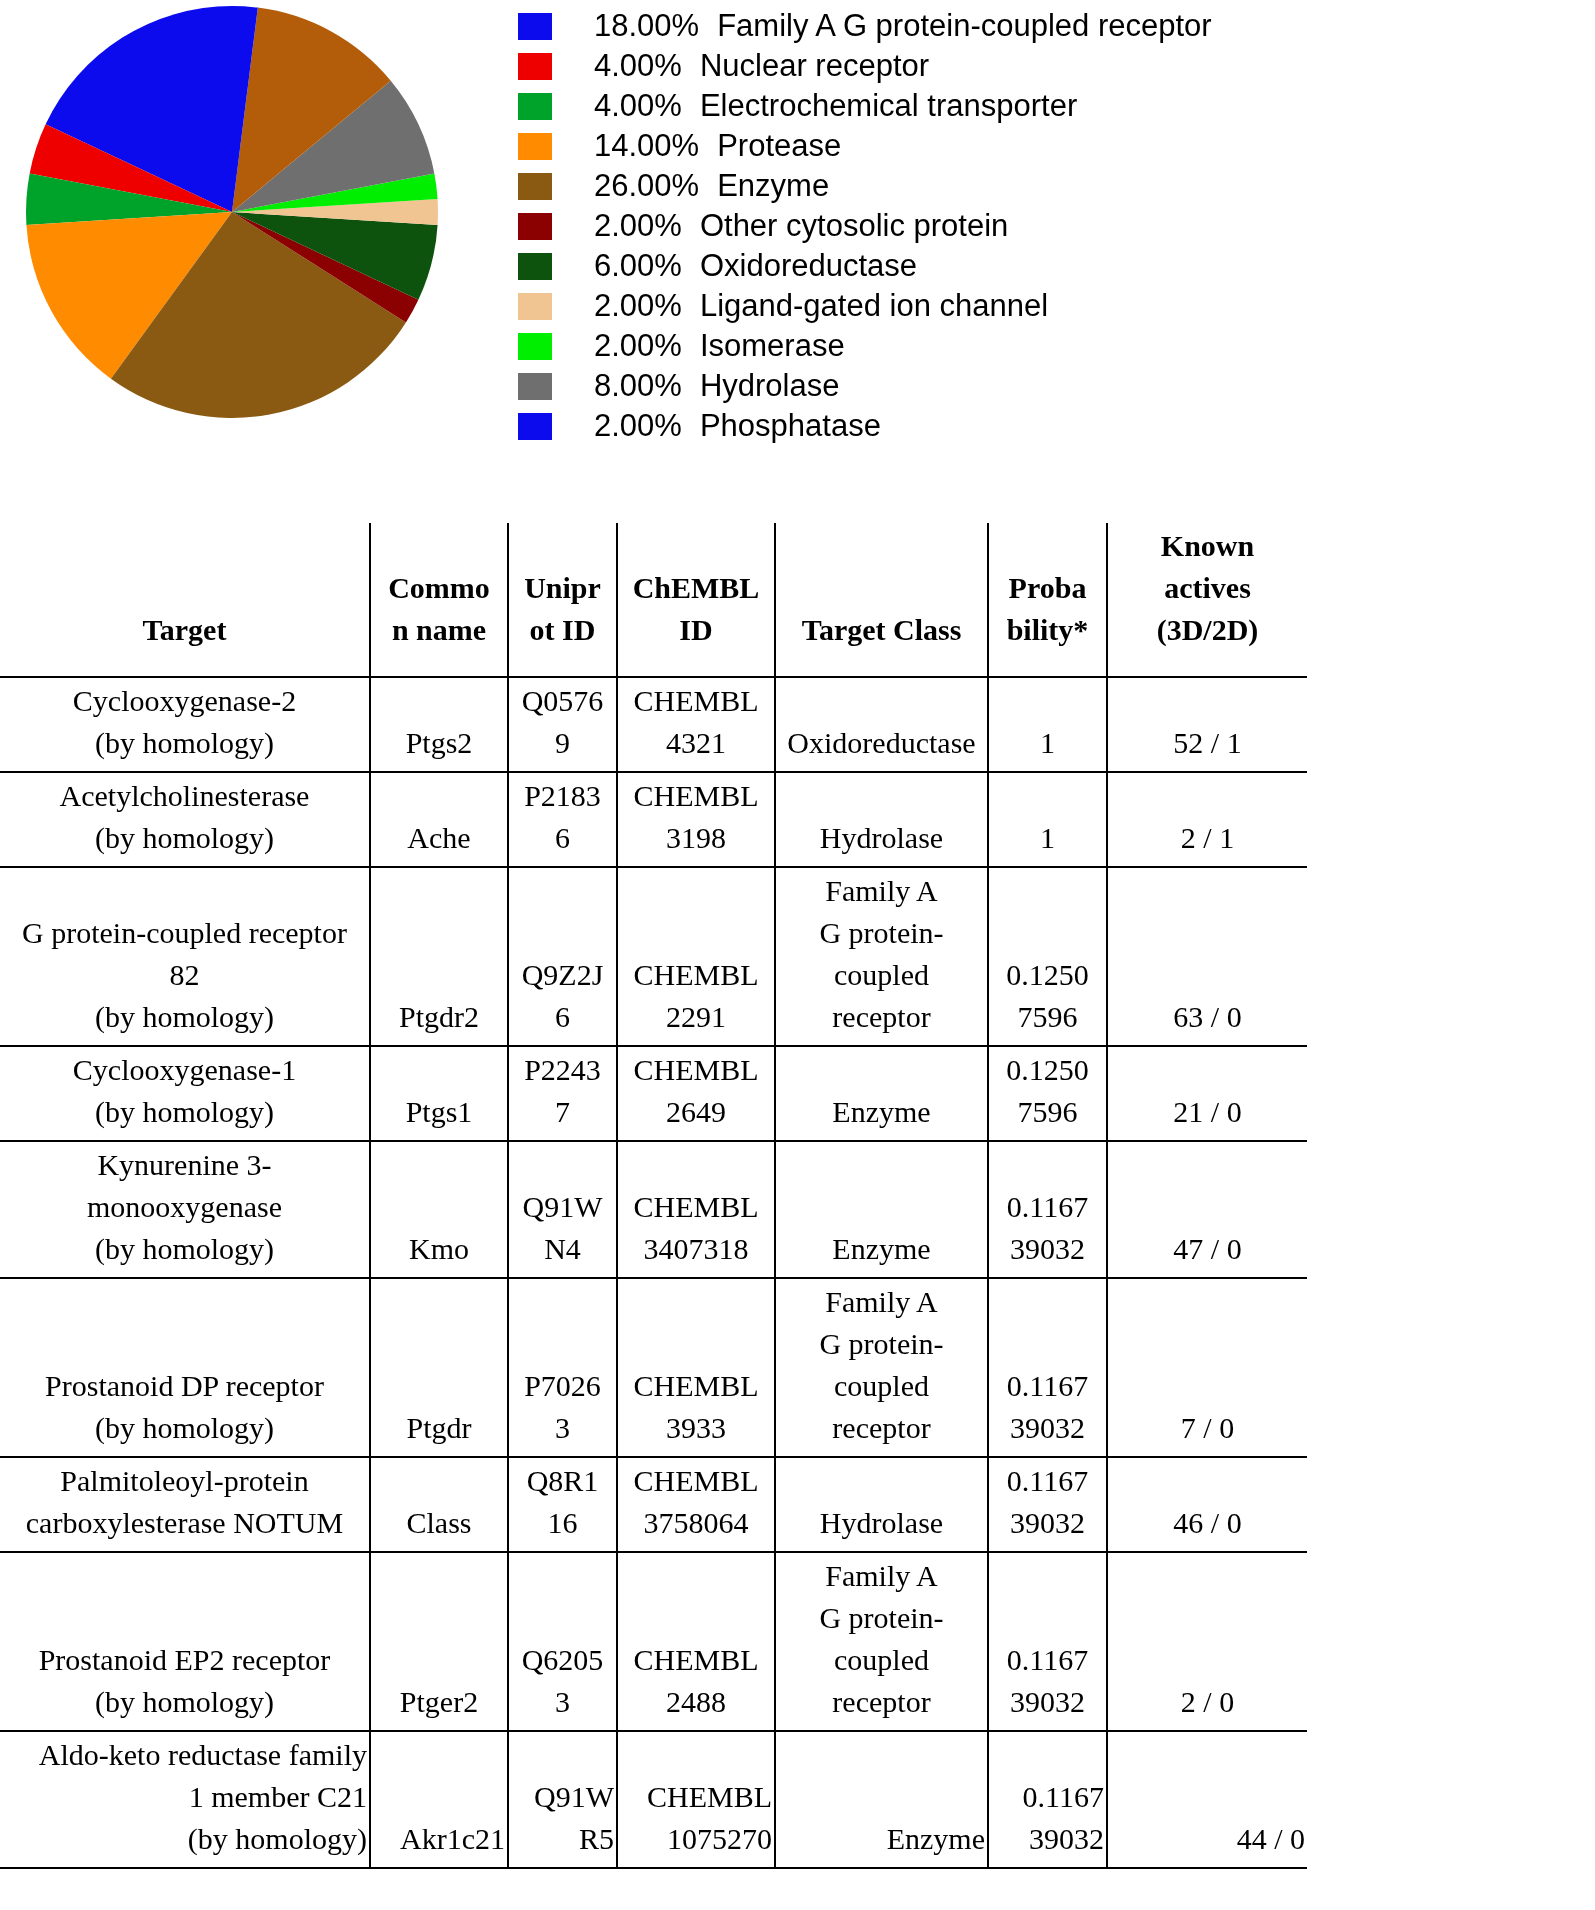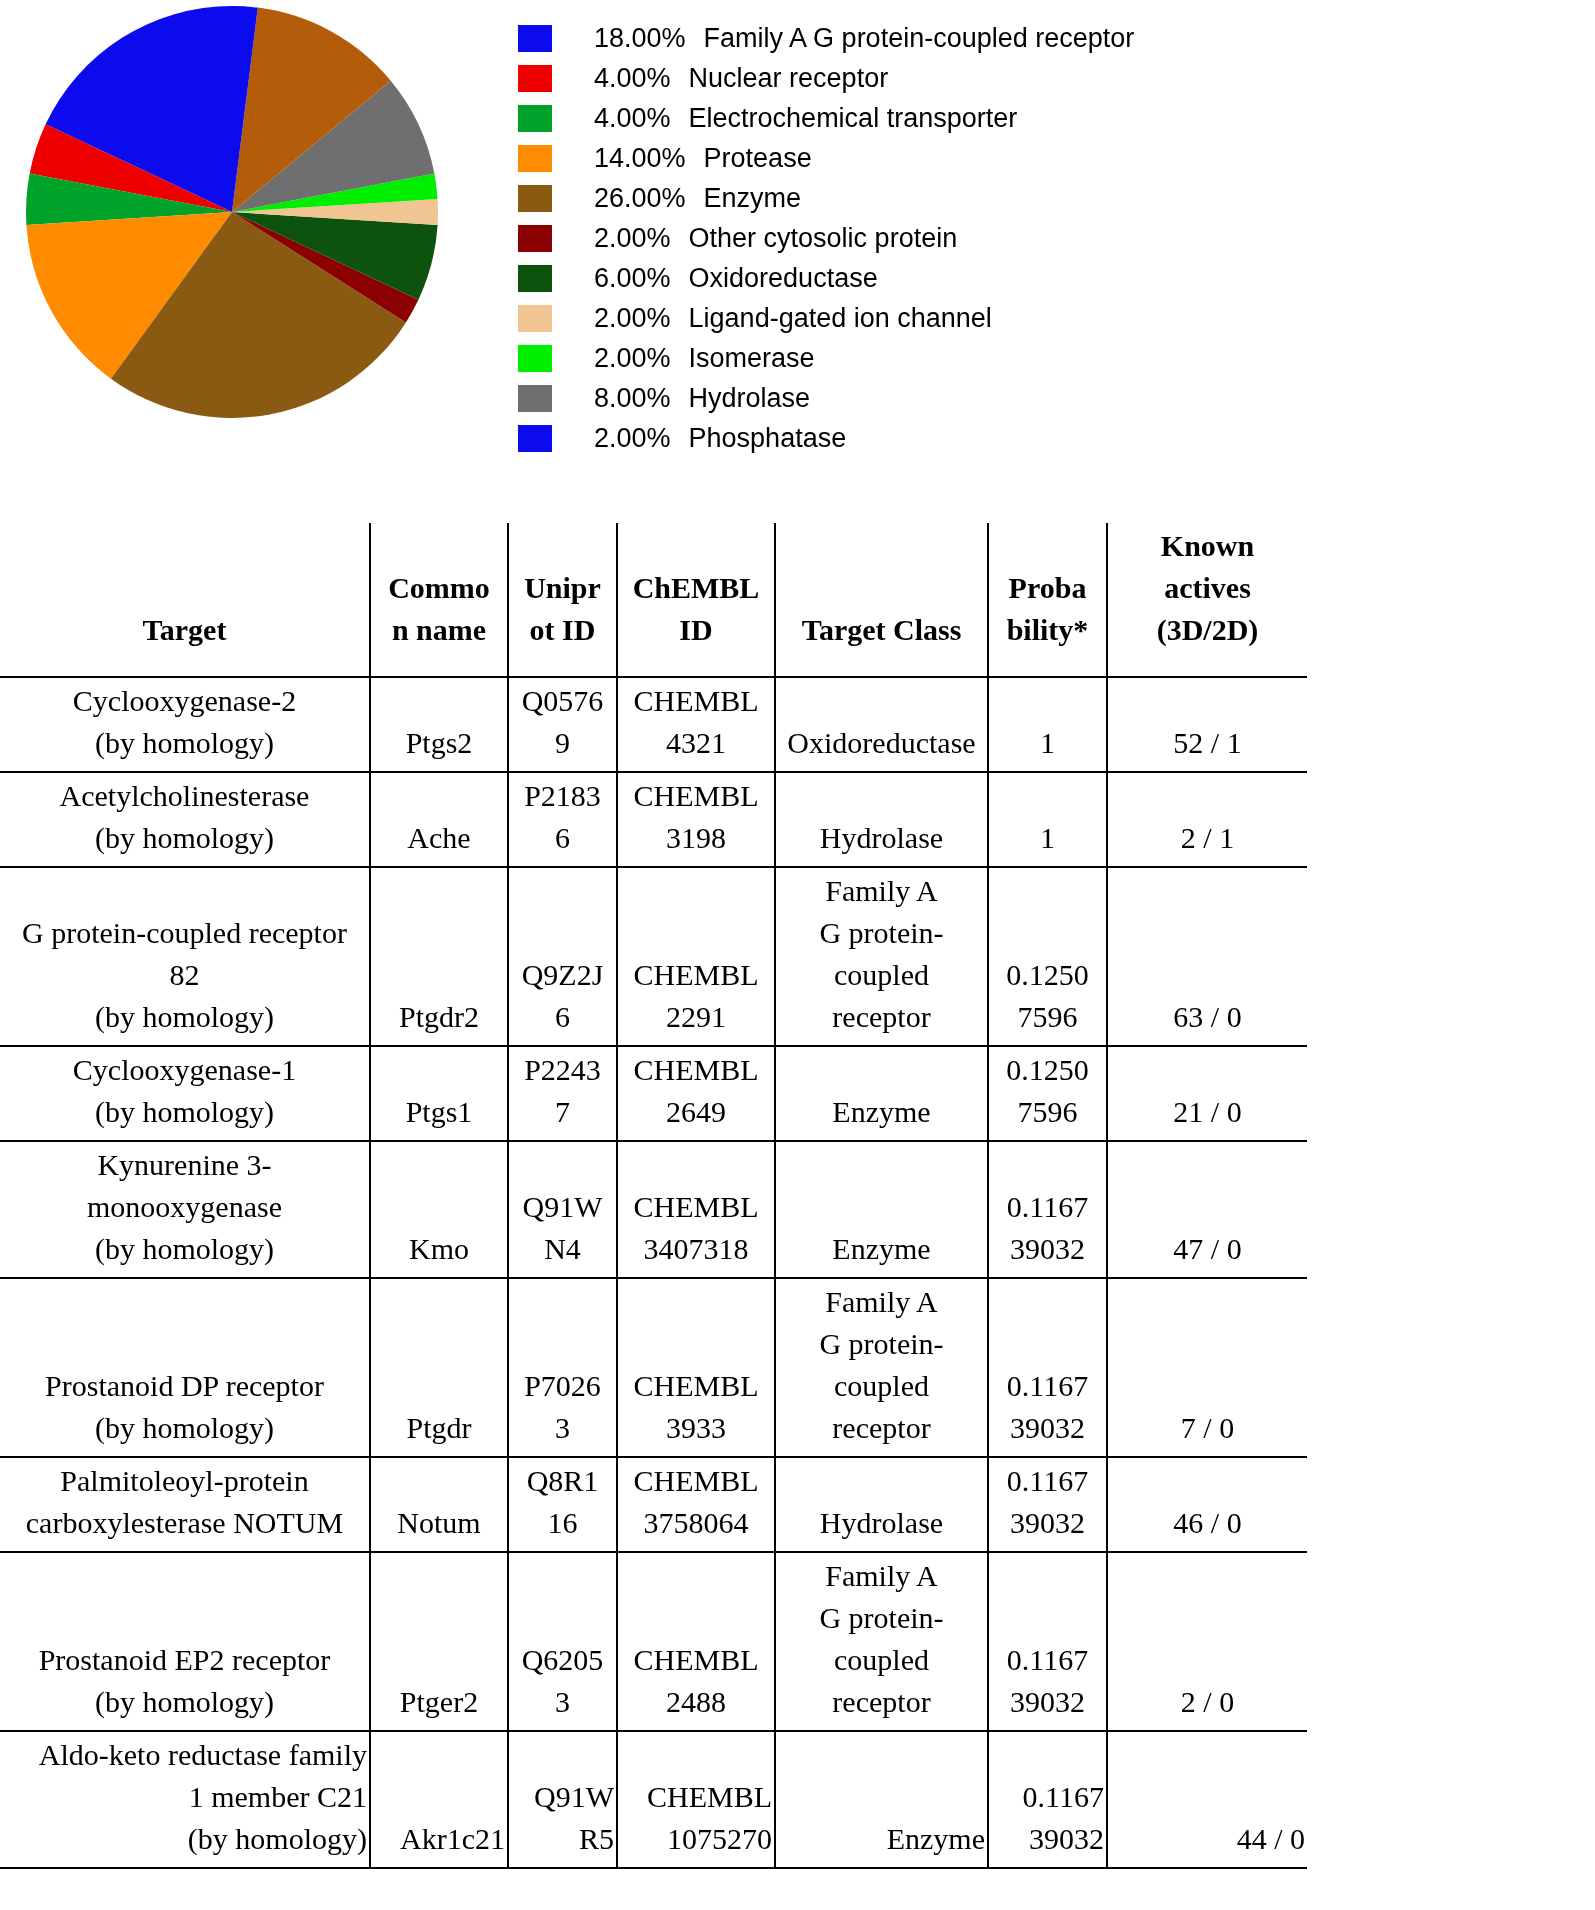--- a/index.html
+++ b/index.html
@@ -22,25 +22,25 @@
     width: 1595px;
   }
   .pie {
     position: absolute;
     left: 24px;
     top: 4px;
   }
   .legend {
     position: absolute;
     left: 518px;
-    top: 18px;
+    top: 6px;
     display: flex;
     flex-direction: column;
     font-family: "Liberation Sans", "DejaVu Sans", sans-serif;
-    font-size: 27px;
+    font-size: 31px;
     color: #000;
   }
   .legend-item {
     display: flex;
     align-items: center;
     height: 40px;
     white-space: nowrap;
   }
   .swatch {
     display: inline-block;
@@ -270,21 +270,21 @@
 G protein-
 coupled
 receptor</td>
         <td>0.1167
 39032</td>
         <td>7 / 0</td>
       </tr>
       <tr>
         <td>Palmitoleoyl-protein
 carboxylesterase NOTUM</td>
-        <td>Notum</td>
+        <td>Class</td>
         <td>Q8R1
 16</td>
         <td>CHEMBL
 3758064</td>
         <td>Hydrolase</td>
         <td>0.1167
 39032</td>
         <td>46 / 0</td>
       </tr>
       <tr>

